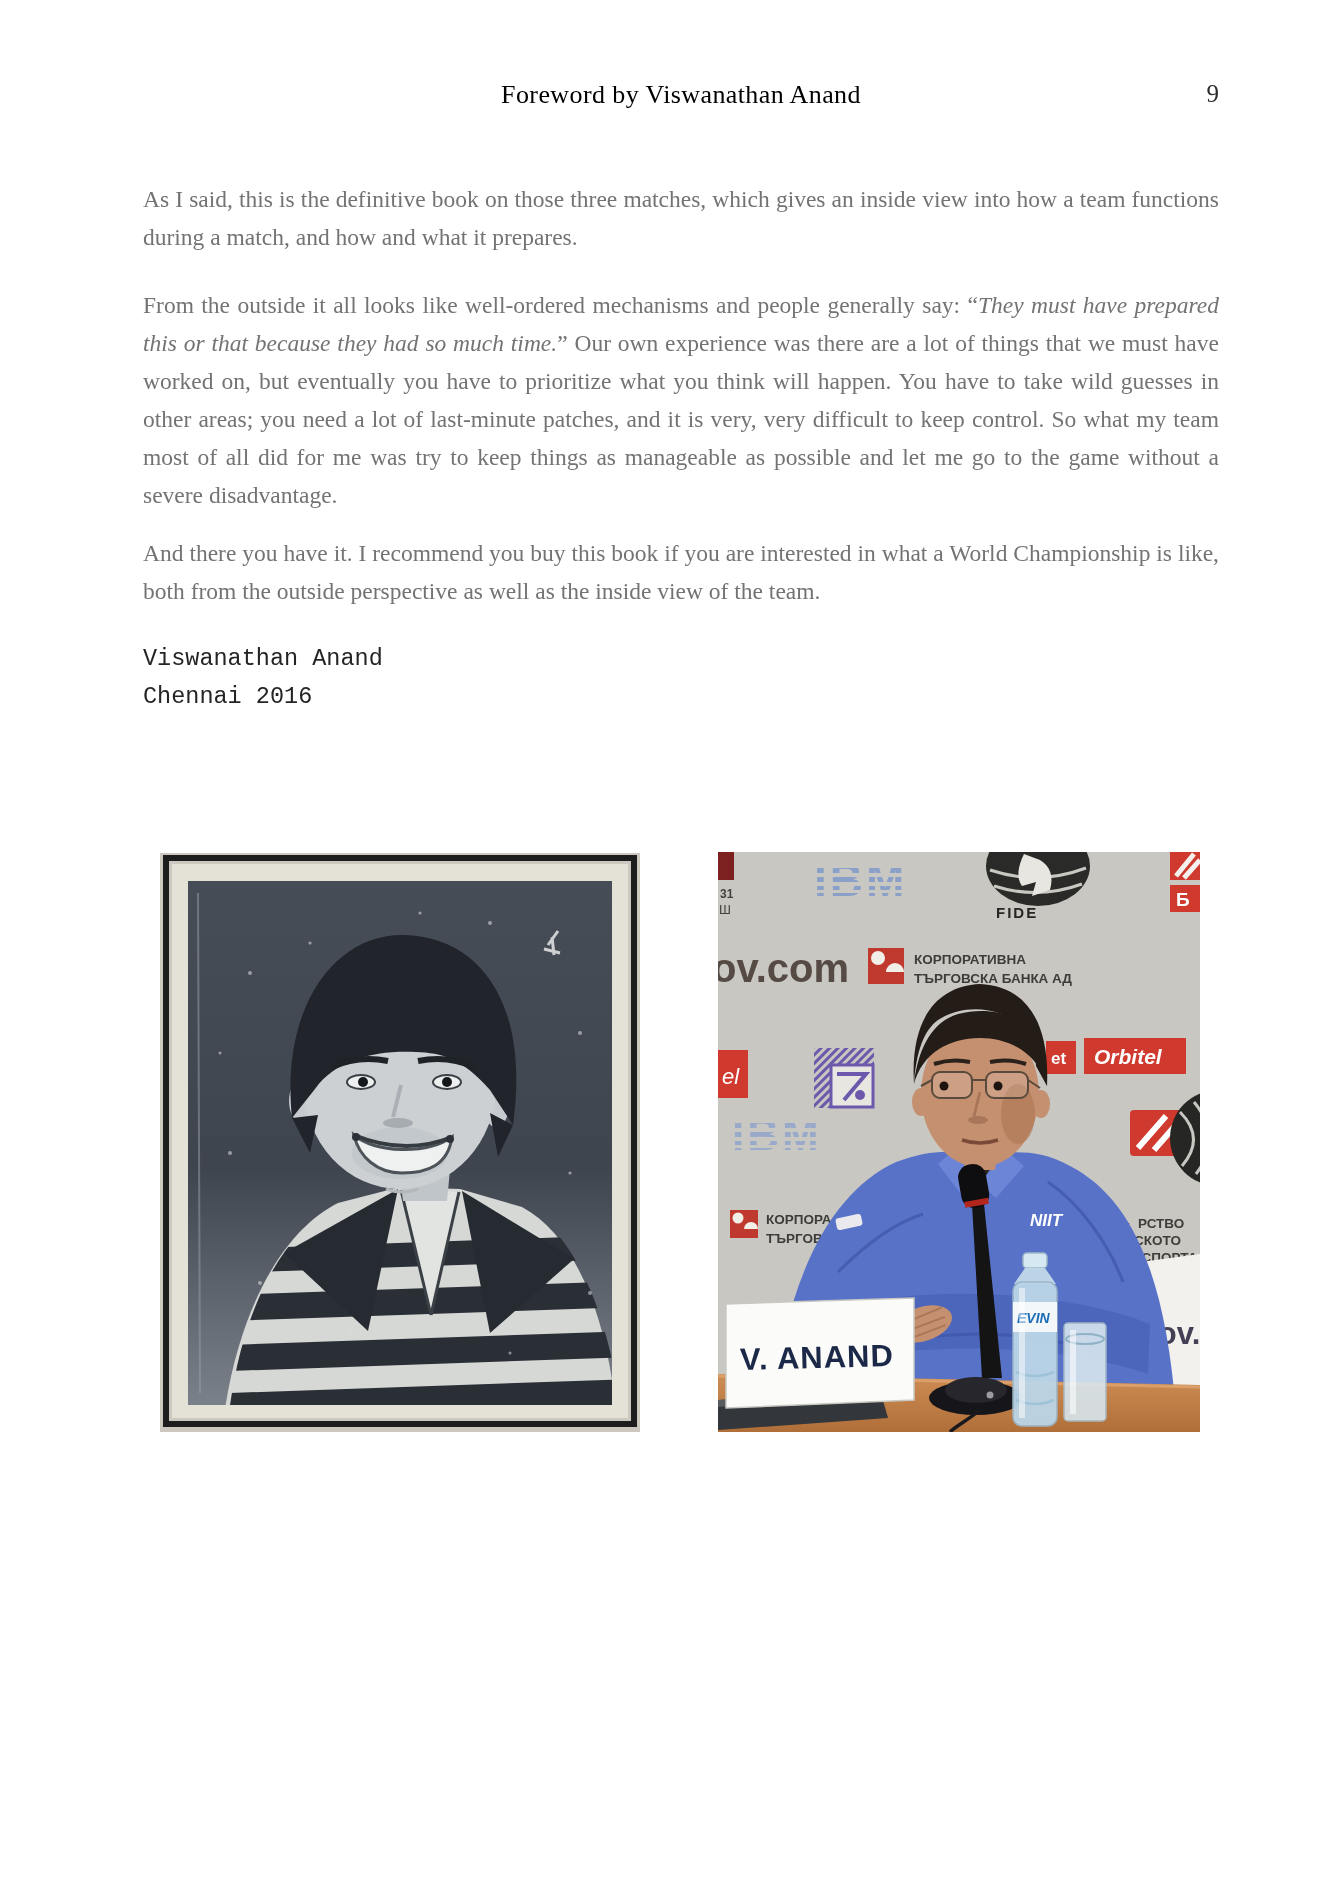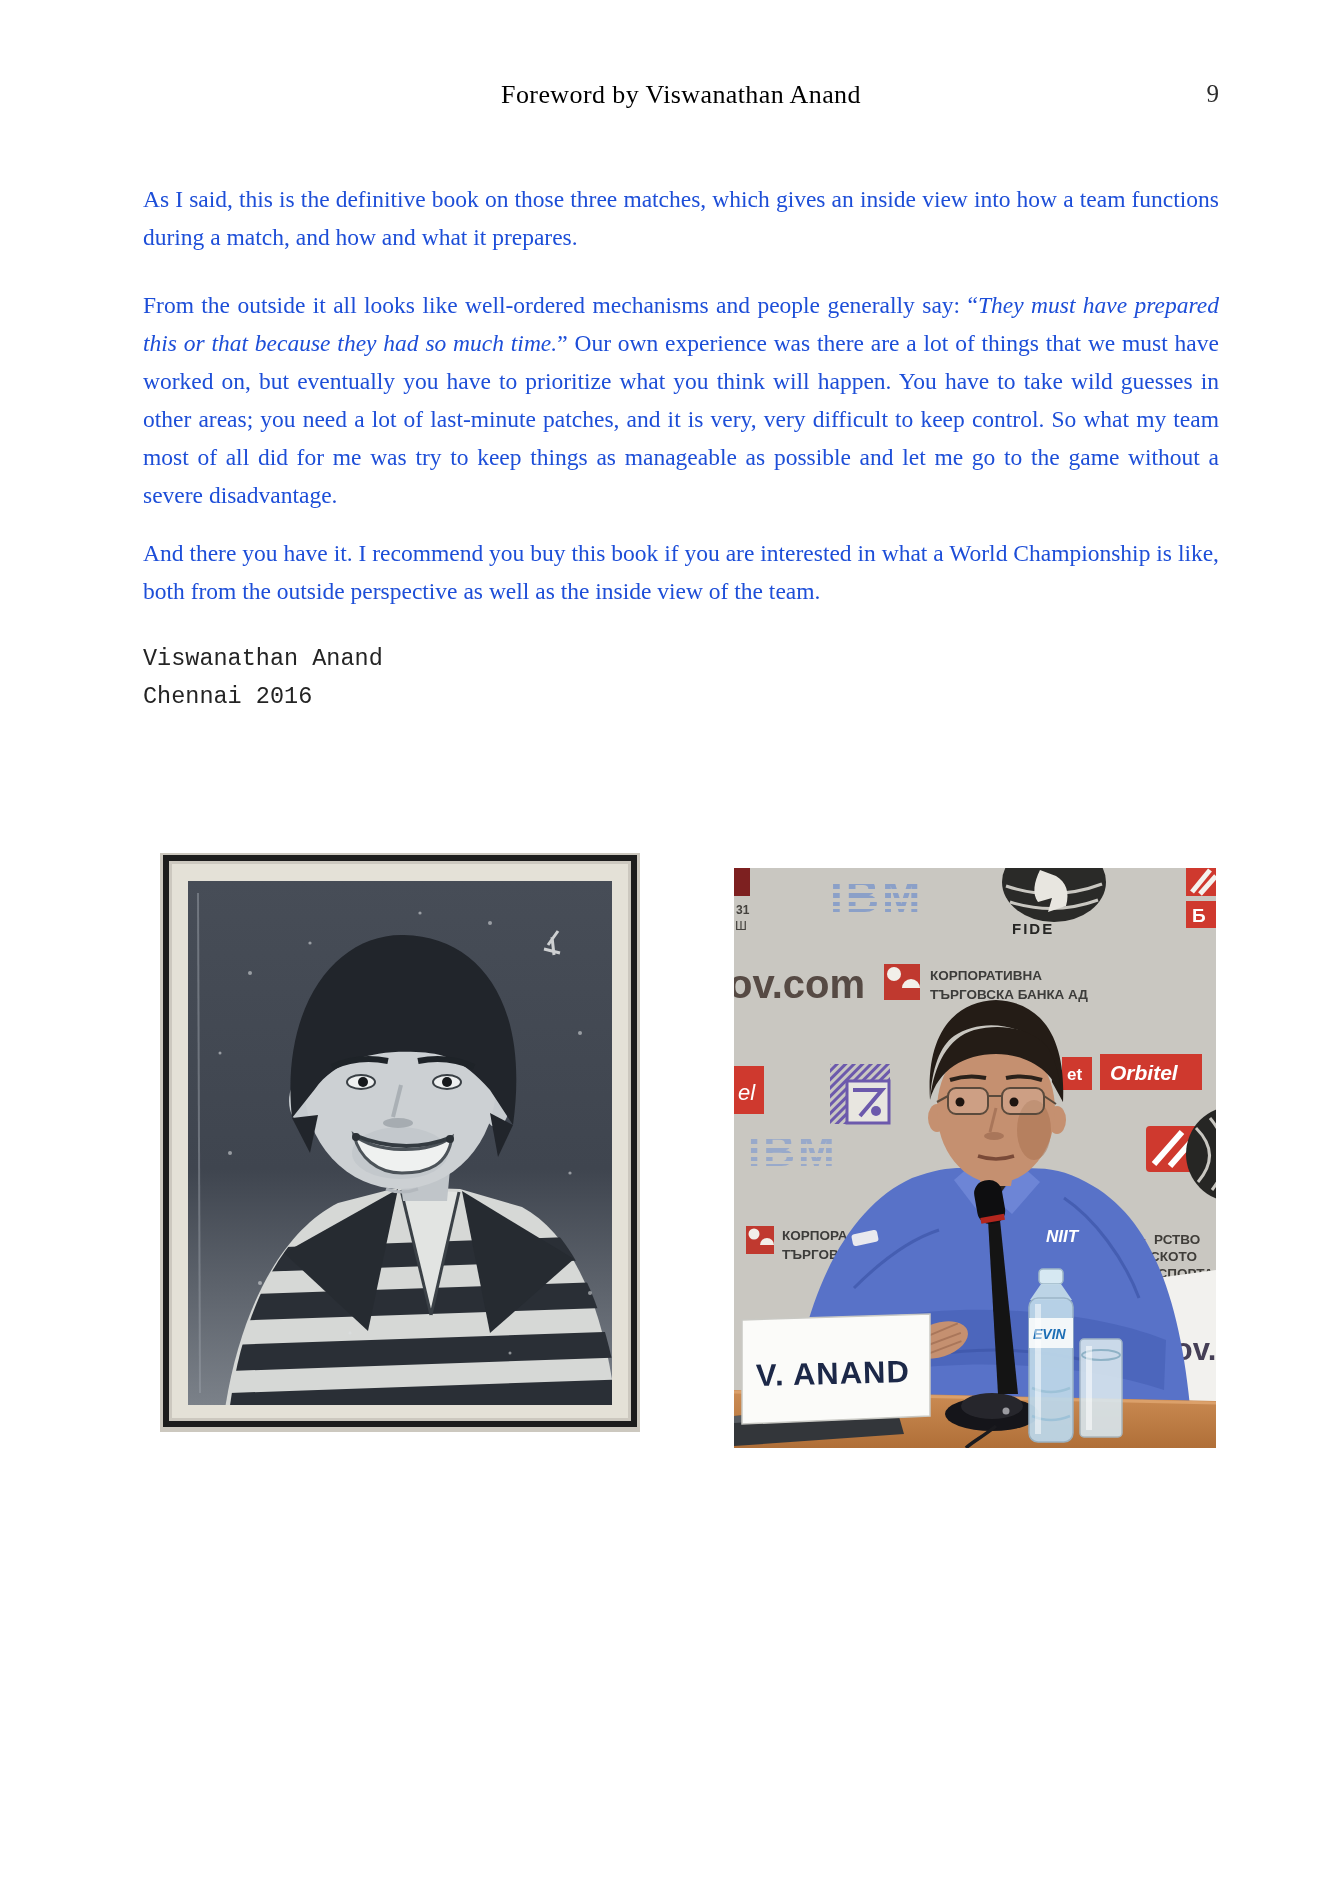--- a/index.html
+++ b/index.html
@@ -9,21 +9,21 @@
     overflow:hidden;
   }
   .textcol{position:absolute;left:143px;width:1076px;}
   .header-row{top:80px;height:40px;}
   .page-title{
     text-align:center;font-size:26px;letter-spacing:.4px;color:#000000;
   }
   .page-num{position:absolute;right:0;top:0;font-size:25px;color:#2b2b2b;}
   .body-par{
     position:absolute;left:143px;width:1076px;margin:0;
-    font-size:23.5px;line-height:38px;text-align:justify;color:#1d4ed8;
+    font-size:23.5px;line-height:38px;text-align:justify;color:#737373;
   }
   .body-par em{font-style:italic;}
   .sig{position:absolute;left:143px;top:640px;font-size:23.5px;line-height:38px;color:#242424;font-family:Liberation Mono, monospace;}
   .photo{position:absolute;display:block;}
   .photo svg{display:block;}
   .lp{left:160px;top:853px;}
   .rp{left:718px;top:852px;}
   .sans{font-family:"Liberation Sans","DejaVu Sans",sans-serif;}
 </style>
 </head>
@@ -126,21 +126,21 @@
             <circle cx="100" cy="430" r="2"></circle>
             <circle cx="430" cy="440" r="2"></circle>
           <circle cx="190" cy="480" r="1.5"></circle>
             <circle cx="350" cy="500" r="1.5"></circle>
             <circle cx="60" cy="200" r="1.5"></circle>
         </g>
       </g>
     </svg>
   </figure>
 
-  <figure class="photo rp" style="margin:16px;">
+  <figure class="photo rp" style="margin:0;">
     <svg width="482" height="580" viewBox="0 0 482 580" class="sans">
       <defs>
         <pattern id="hatch" width="6" height="6" patternTransform="rotate(45)" patternUnits="userSpaceOnUse">
           <rect width="6" height="6" fill="#c9c7c1"></rect>
             <rect width="3" height="6" fill="#6c59ac"></rect>
         </pattern>
         <linearGradient id="wood" x1="0" y1="0" x2="0" y2="1">
           <stop offset="0" stop-color="#cd8d55"></stop>
             <stop offset="1" stop-color="#b06f38"></stop>
         </linearGradient>

